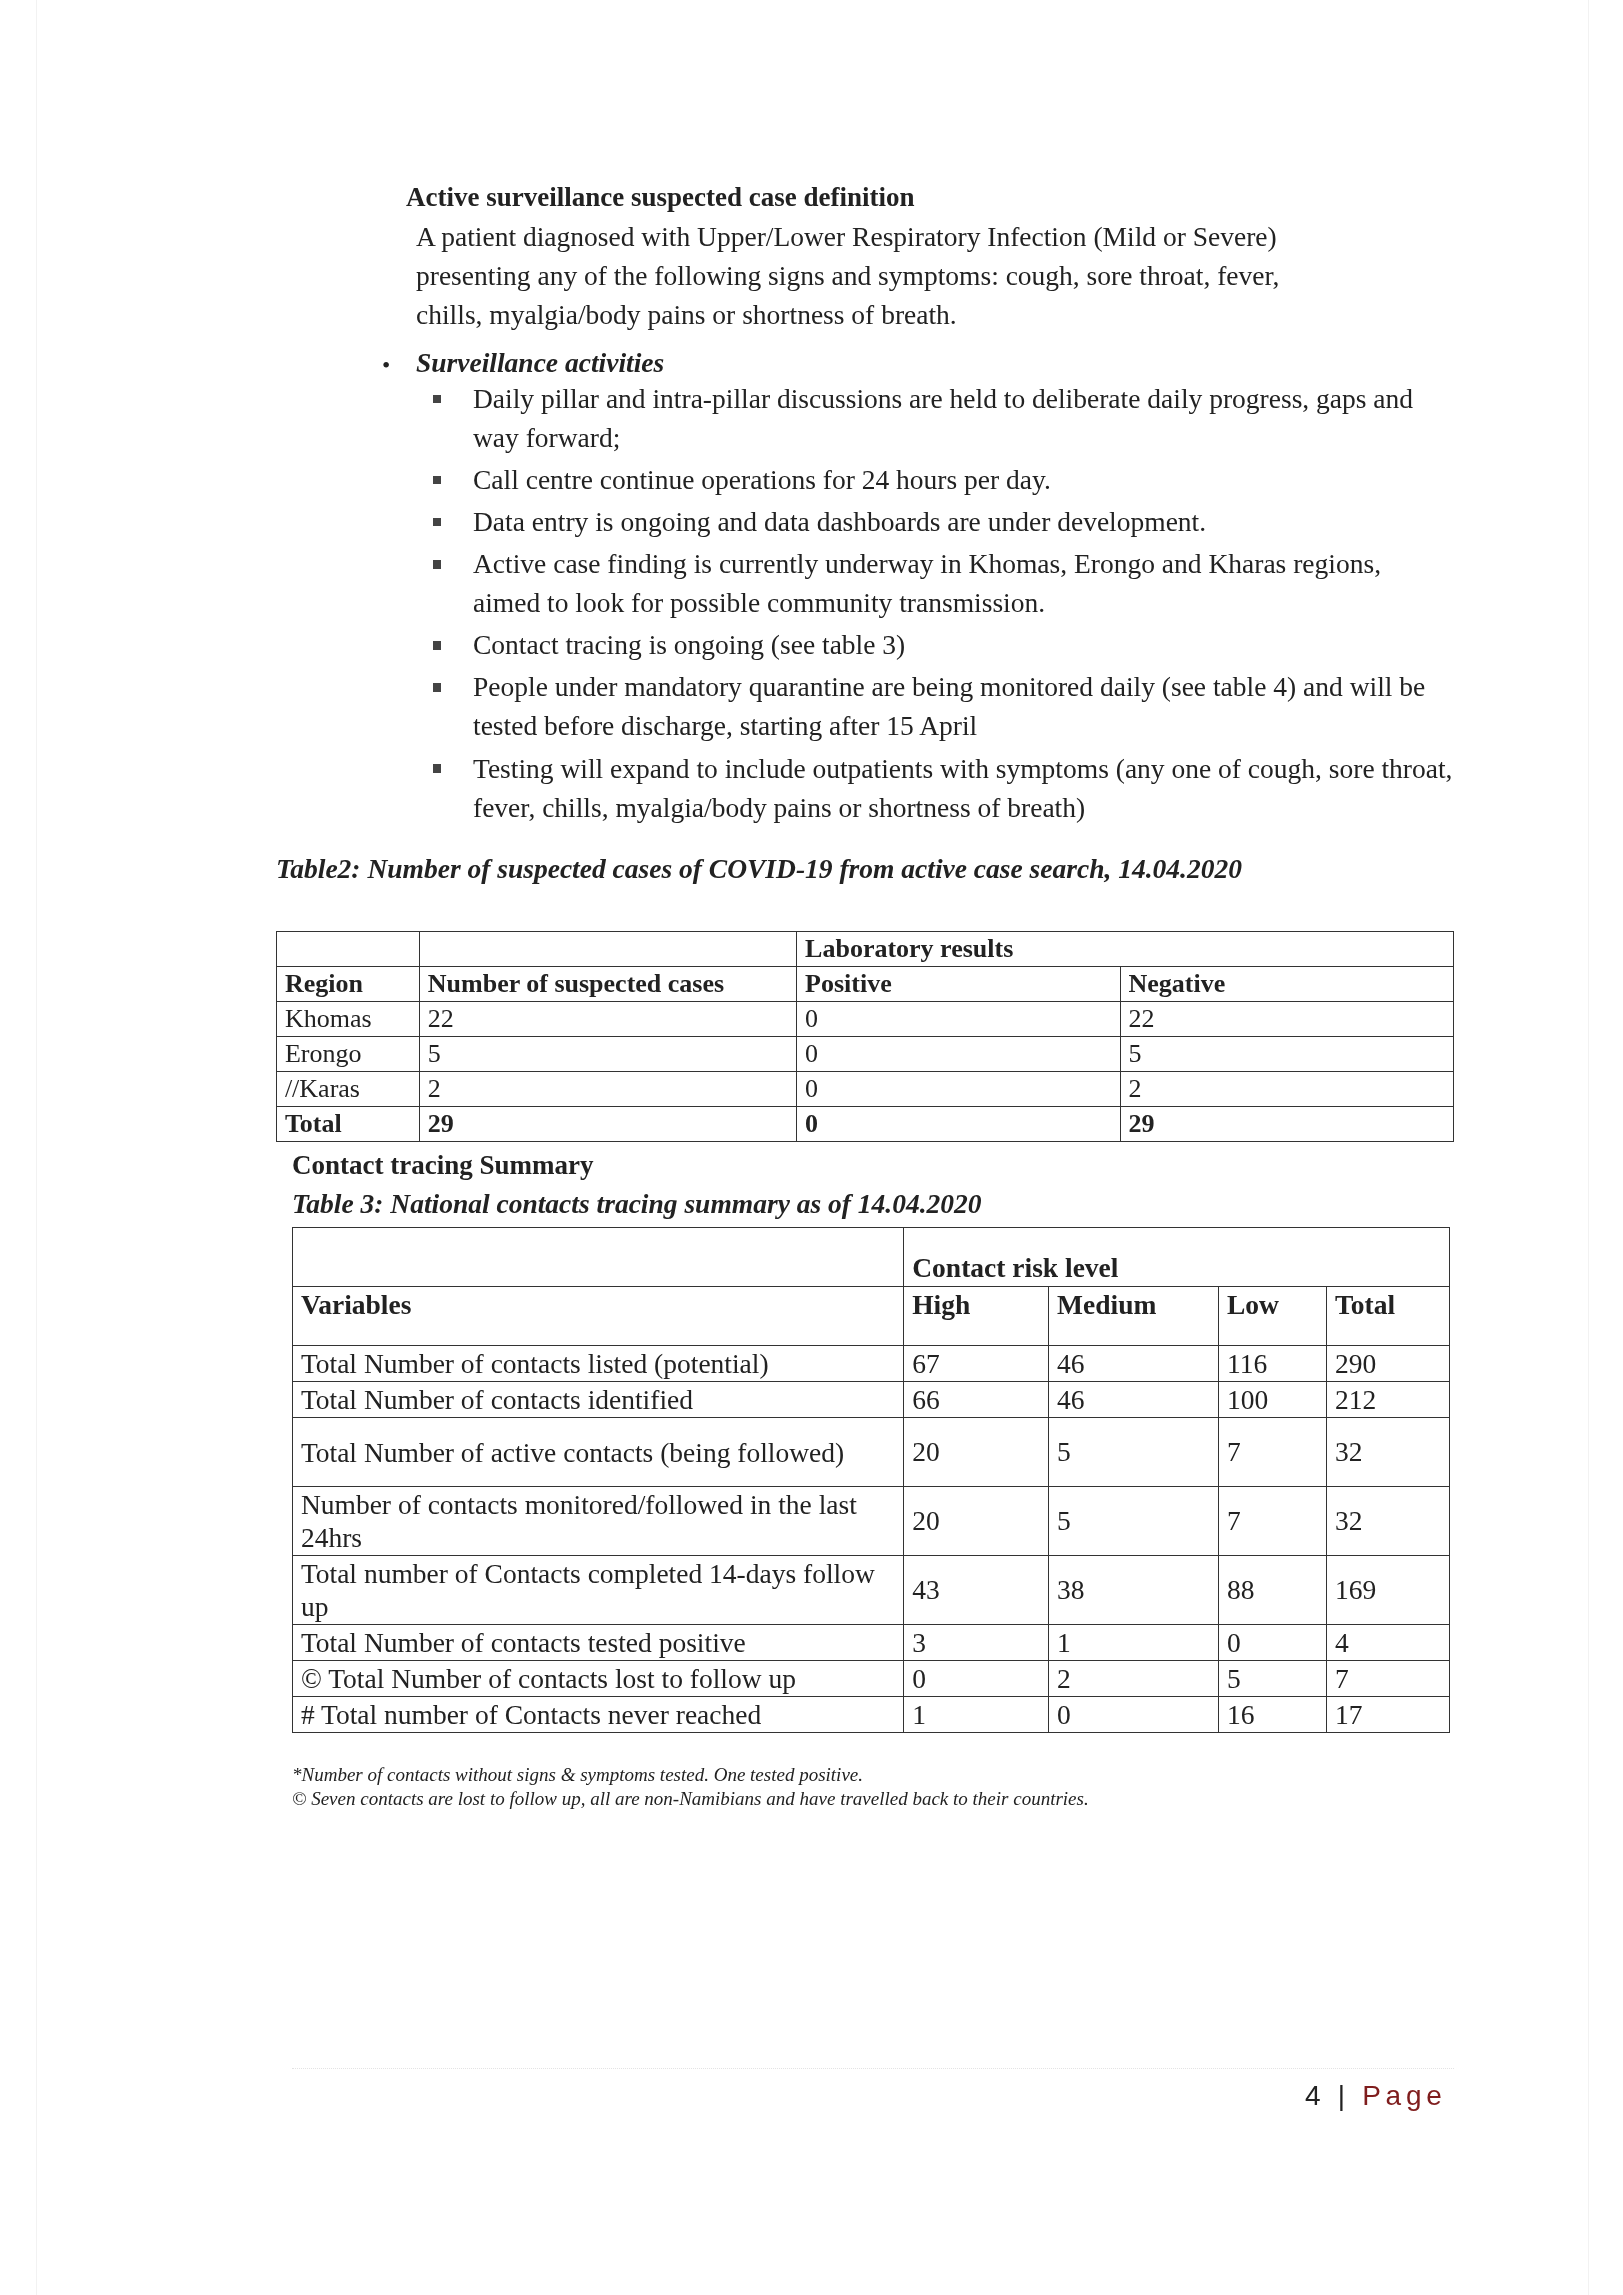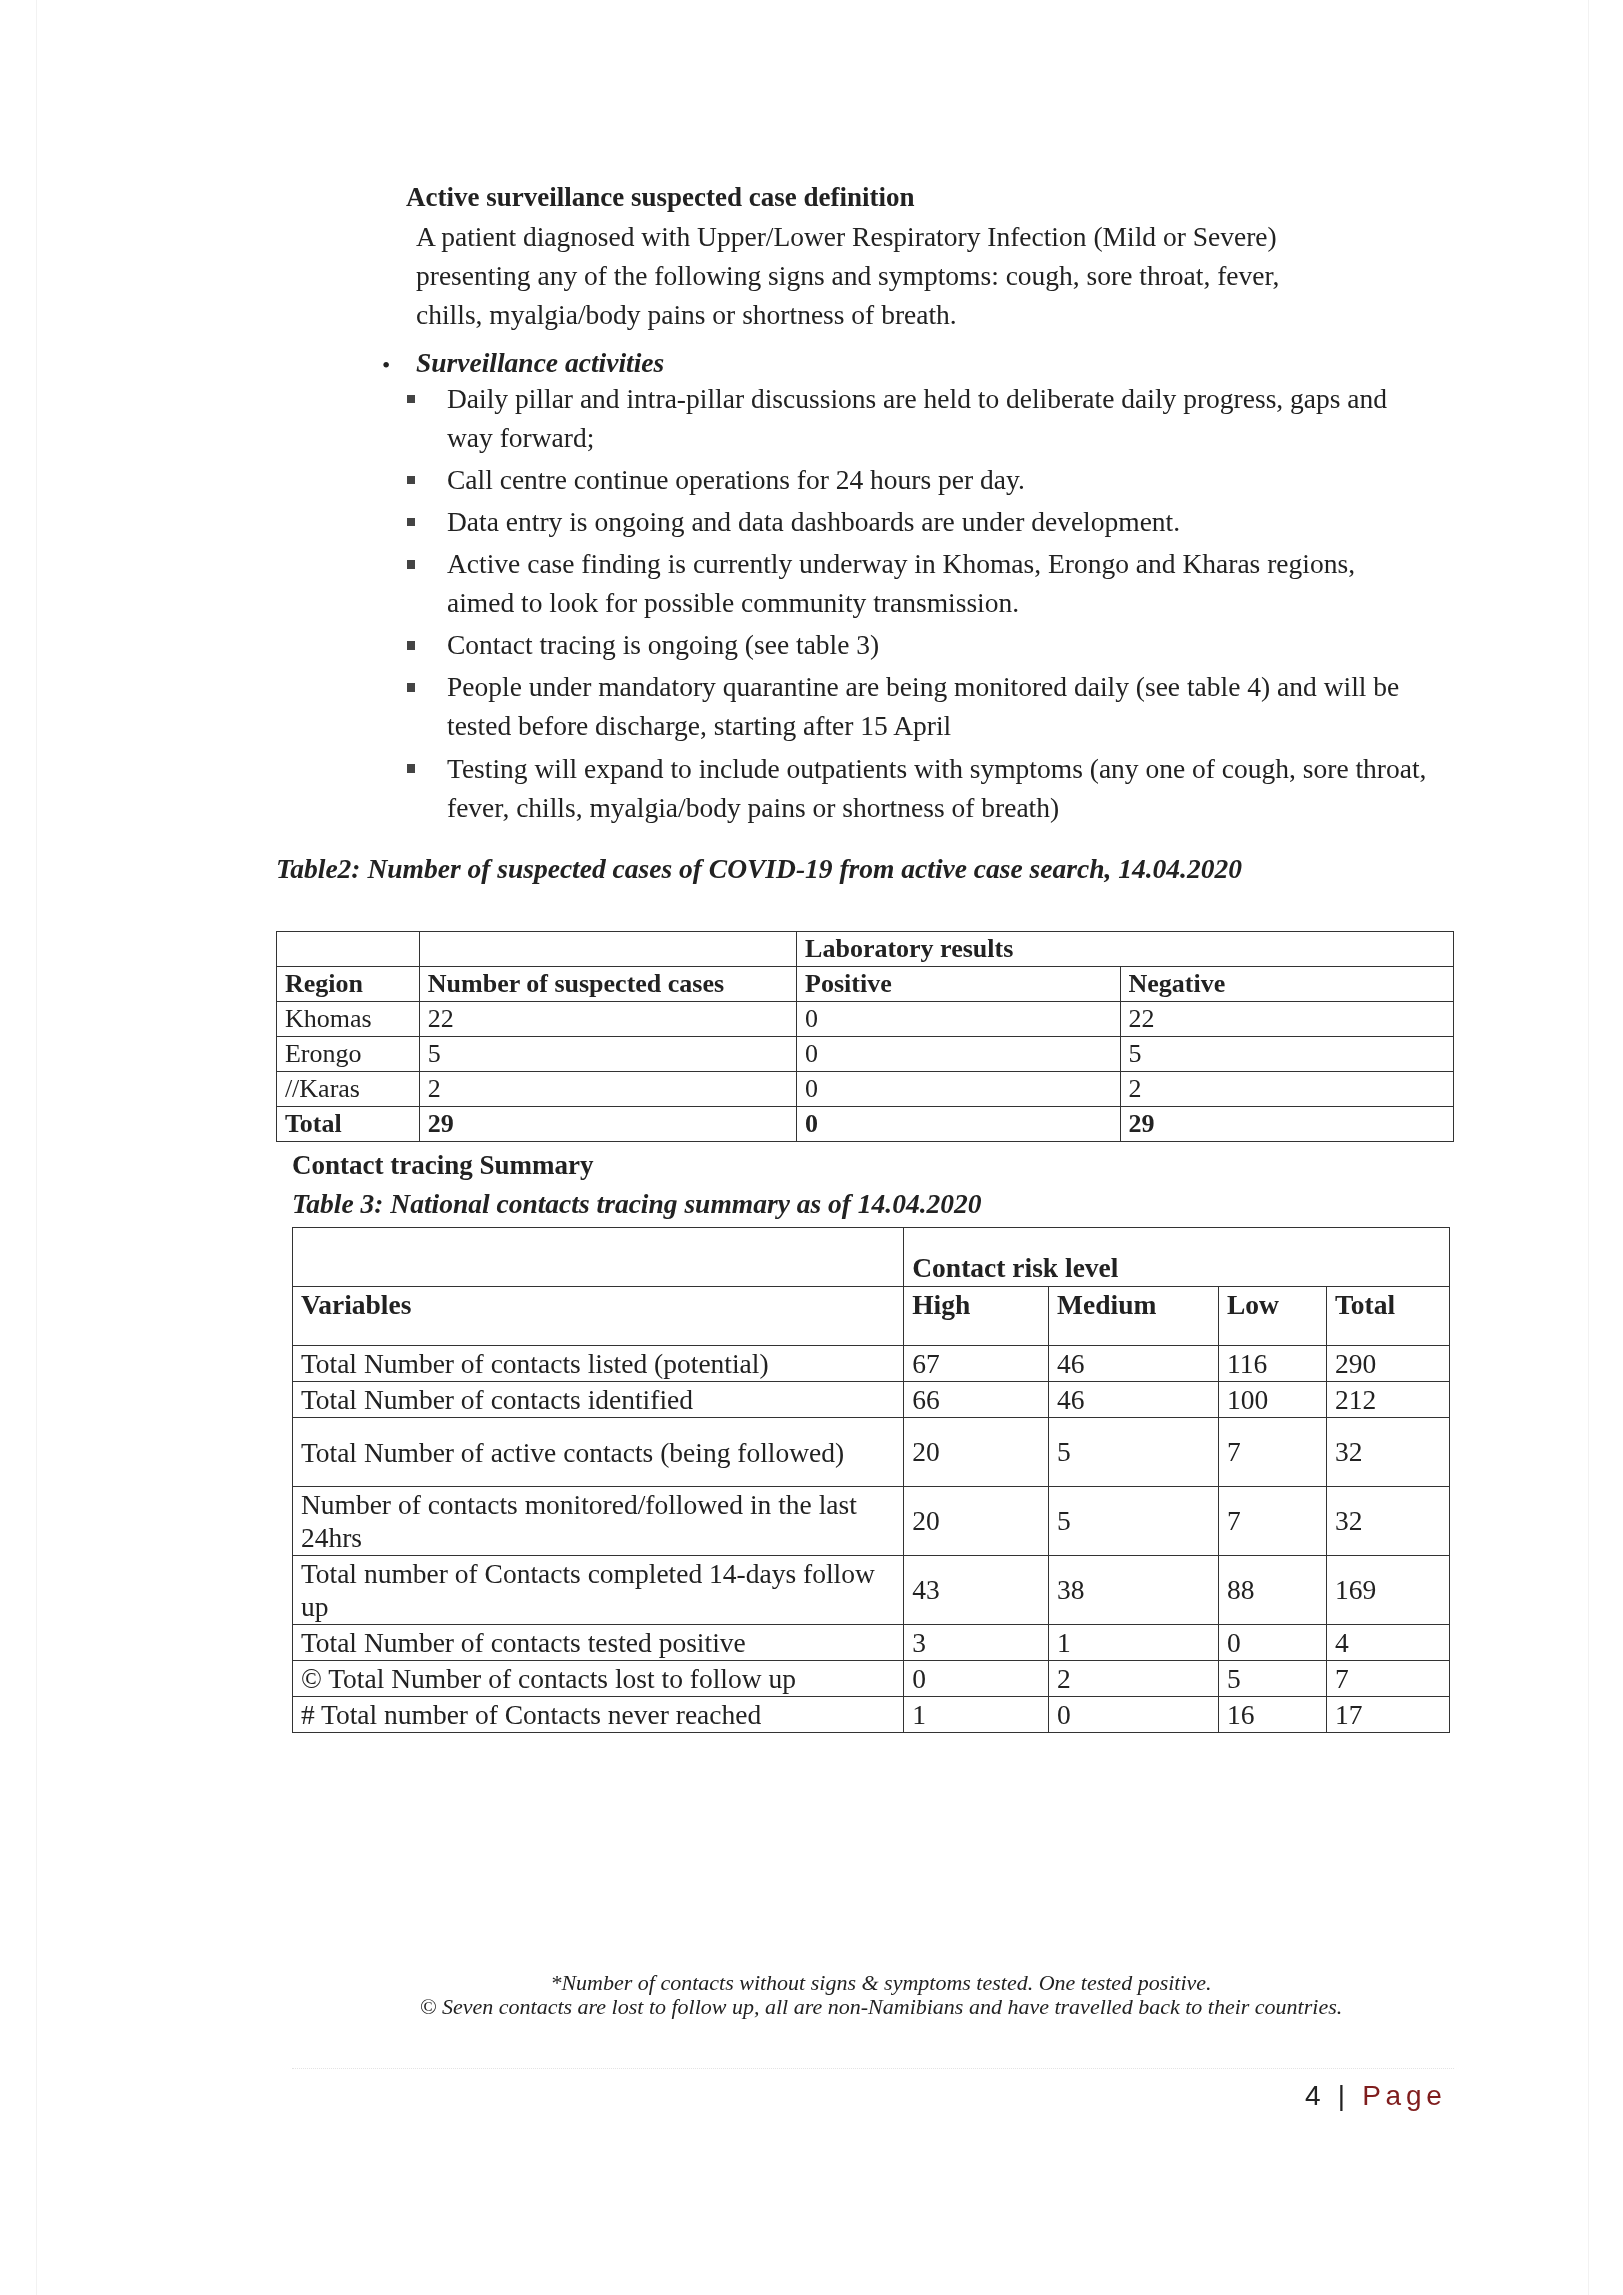--- a/index.html
+++ b/index.html
@@ -15,21 +15,21 @@
   .page-scan-edge.right { left: 1588px; }
   .abs { position: absolute; }
 
   .h-bold { font-weight: bold; font-size: 27px; }
   .body-text { font-size: 27.5px; line-height: 39px; }
   .para { position: absolute; left: 416px; top: 217px; width: 1021px; }
 
   .dot-bullet { position: absolute; left: 382px; top: 352px; font-size: 23.6px; }
   .sub-heading { position: absolute; left: 416px; top: 347px; font-style: italic; font-weight: bold; font-size: 27.5px; }
 
-  .sq-list { position: absolute; left: 407px; top: 379px; width: 1021px; margin: 0; padding: 0; list-style: none; }
+  .sq-list { position: absolute; left: 433px; top: 379px; width: 1021px; margin: 0; padding: 0; list-style: none; }
   .sq-item { position: relative; padding-left: 40px; font-size: 27.5px; line-height: 39px; margin-bottom: 3.1px; }
   .sq-bullet { position: absolute; left: 0; top: 15.7px; width: 7.9px; height: 8.6px; background: #444444; }
 
   .caption { font-style: italic; font-weight: bold; font-size: 27.5px; }
   .section-title { font-weight: bold; font-size: 27px; }
 
   table.doc-table { position: absolute; border-collapse: collapse; font-size: 26px; }
   table.doc-table td { border: 1.6px solid #333333; padding: 0 7.9px; vertical-align: middle; line-height: 30px; }
   table.doc-table td.b { font-weight: bold; }
 
@@ -38,21 +38,21 @@
   #t2 col.c1 { width: 143px; } #t2 col.c2 { width: 378px; } #t2 col.c3 { width: 324px; } #t2 col.c4 { width: 334px; }
 
   #t3 { left: 292px; top: 1227px; width: 1158px; font-size: 27.5px; }
   #t3 td { height: 35px; }
   #t3 col.c1 { width: 612px; } #t3 col.c2 { width: 145px; } #t3 col.c3 { width: 170px; } #t3 col.c4 { width: 108px; } #t3 col.c5 { width: 123px; }
   #t3 tr.tall td { height: 68px; }
   #t3 tr.head1 td { height: 55px; vertical-align: bottom; padding-bottom: 3.1px; }
   #t3 tr.head2 td { height: 55px; vertical-align: top; padding-top: 3.1px; }
   #t3 td.lbl { line-height: 33px; }
 
-  .footnotes { position: absolute; left: 292px; top: 1971px; width: 1178px; font-style: italic; font-size: 22px; line-height: 24px; text-align: center; }
+  .footnotes { position: absolute; left: 292px; top: 1763px; width: 1178px; font-style: italic; font-size: 19px; line-height: 24px; }
 
   .footer-rule { position: absolute; left: 292px; top: 2068px; width: 1162px; height: 0.8px; border-top: 1.6px dotted #e3e3e3; }
   .page-num { position: absolute; left: 1305px; top: 2080px; font-family: "Liberation Sans", "DejaVu Sans", sans-serif; font-size: 28px; letter-spacing: 4.7px; }
   .page-num .n { color: #222222; }
   .page-num .sep { color: #222222; }
   .page-num .w { color: #7f1d1d; }
 </style>
 </head>
 <body>
 

